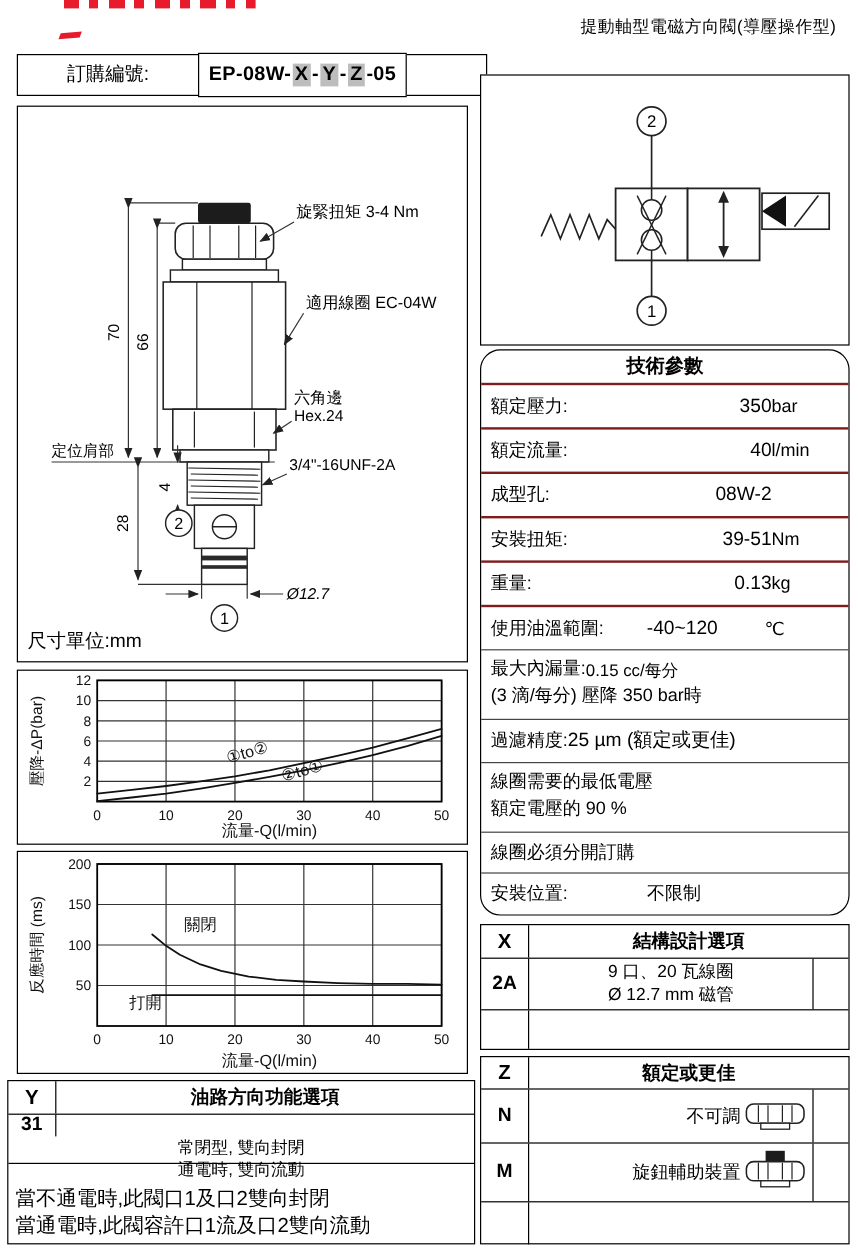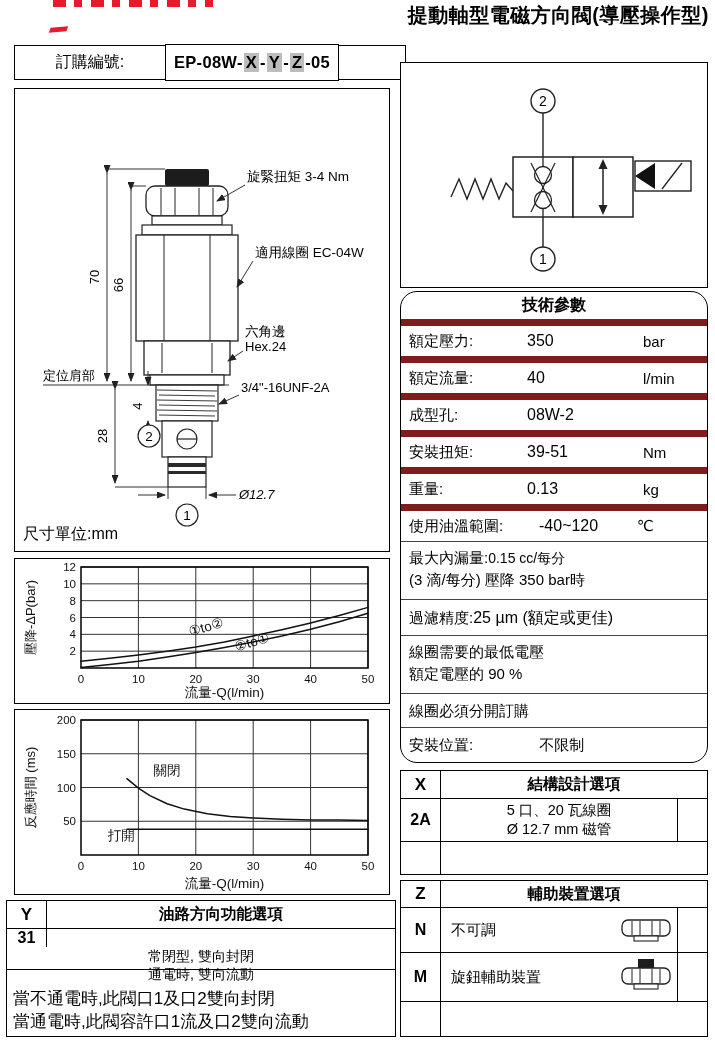--- a/index.html
+++ b/index.html
@@ -1,50 +1,50 @@
 <!DOCTYPE html>
 <html><head>
 <meta charset="utf-8">
 <style>
   html,body{margin:0;padding:0;background:#fff;}
   #canvas{position:relative;width:715px;height:1041px;background:#ffffff;overflow:hidden;
           font-family:"Liberation Sans","DejaVu Sans",sans-serif;color:#000;}
   .box{position:absolute;border:1.6px solid #000;background:#fff;box-sizing:border-box;}
   
   .title{position:absolute;right:6px;top:2px;text-align:right;}
-  .title h1{margin:0;font-size:20px;font-weight:bold;letter-spacing:.5px;}
+  .title h1{margin:12px;font-size:14px;font-weight:normal;letter-spacing:.5px;}
   .title h2{margin:0;font-size:12.5px;font-weight:bold;}
   
   .logo-frag{position:absolute;left:53px;top:0;width:160px;height:7px;
     background:repeating-linear-gradient(90deg,#e81b2d 0 13px,transparent 13px 21px,#e81b2d 21px 29px,transparent 29px 38px);}
   .logo-dash{position:absolute;left:50px;top:27px;width:17px;height:5px;background:#e81b2d;transform:skewX(-25deg) rotate(-5deg);}
   
   .order{display:flex;align-items:stretch;}
   .order-label{width:150px;display:flex;align-items:center;justify-content:center;font-size:16px;}
   .order-code{margin:-1.6px 0 -1.6px 0;border:1.6px solid #000;padding:0 8px;display:flex;align-items:center;
      font-weight:bold;font-size:16.5px;letter-spacing:.3px;background:#fff;}
   .order-code .g{background:#bdbdbd;padding:0 2px;margin:0 1px;}
   
   .tech-header{height:27px;display:flex;align-items:center;justify-content:center;font-weight:bold;font-size:16px;}
   .trow{display:grid;grid-template-columns:118px 1fr 56px;align-items:center;height:37px;
-        border-top:7px solid #7f1d1d;padding:0 8px;box-sizing:border-box;font-size:15px;}
-  .trow .val{text-align:left;font-size:16px;}
+        border-top:2px solid #7f1d1d;padding:0 8px;box-sizing:border-box;font-size:15px;}
+  .trow .val{text-align:right;font-size:16px;}
   .trow .unit{text-align:left;font-size:15px;}
   .tflex{border-top:1px solid #444;padding:5px 8px;box-sizing:border-box;font-size:15px;line-height:1.45;}
   .tinline{display:flex;align-items:center;}
   
   .opt-head{display:flex;align-items:stretch;height:27px;}
   .opt-code{width:40px;display:flex;align-items:center;justify-content:center;font-weight:bold;font-size:17px;border-right:1px solid #000;box-sizing:border-box;}
   .opt-title{flex:1;display:flex;align-items:center;justify-content:center;font-weight:bold;font-size:15.5px;}
   .opt-row{display:flex;align-items:stretch;border-top:1px solid #000;}
   .opt-row .cell{flex:1;display:flex;align-items:center;position:relative;}
   .opt-row .cell.center{justify-content:center;text-align:center;}
   .opt-row .tail{width:30px;border-left:1px solid #000;box-sizing:border-box;}
   .two-line{font-size:14px;line-height:1.3;}
-  .z-label{padding-left:10px;font-size:15px;flex:1;}
+  .z-label{padding-left:10px;font-size:15px;flex:1;text-align:right;}
   .z-icon{margin-right:2px;}
   .note-area{border-top:1px solid #000;padding:18px 6px;font-size:17px;line-height:1.35;}
   svg text{font-family:"Liberation Sans","DejaVu Sans",sans-serif;}
   .clip-frag{position:absolute;overflow:hidden;}
 </style>
 </head>
 <body>
 
 <div id="canvas">
 
@@ -327,35 +327,35 @@
   </div>
 
   <div class="box" style="left:400px;top:770px;width:308px;height:105px;">
     <div class="opt-head">
       <div class="opt-code">X</div>
       <div class="opt-title">結構設計選項</div>
     </div>
     <div class="opt-row" style="height:42px;">
       <div class="opt-code" style="font-size:16px;">2A</div>
       <div class="cell center">
-        <div class="two-line" style="font-size:14.5px;"><span>5 口、20 瓦線圈</span><br>
+        <div class="two-line" style="font-size:14.5px;"><span>9 口、20 瓦線圈</span><br>
         <span>Ø 12.7 mm 磁管</span></div>
       </div>
       <div class="tail"></div>
     </div>
     <div class="opt-row" style="height:32px;">
       <div class="opt-code"></div>
       <div class="cell"></div>
     </div>
   </div>
 
   <div class="box" style="left:400px;top:880px;width:308px;height:157px;">
     <div class="opt-head" style="height:26px;">
       <div class="opt-code">Z</div>
-      <div class="opt-title">輔助裝置選項</div>
+      <div class="opt-title">額定或更佳</div>
     </div>
     <div class="opt-row" style="height:44px;">
       <div class="opt-code" style="font-size:16px;">N</div>
       <div class="cell">
         <span class="z-label">不可調</span>
         <svg class="z-icon" width="58" height="30" viewBox="0 0 58 30">
           <rect x="5" y="5" width="48" height="16" rx="6" fill="#fff" stroke="#222" stroke-width="1.3"></rect>
           <line x1="15" y1="6" x2="15" y2="20" stroke="#222" stroke-width="1"></line>
           <line x1="23" y1="6" x2="23" y2="20" stroke="#222" stroke-width="1"></line>
           <line x1="35" y1="6" x2="35" y2="20" stroke="#222" stroke-width="1"></line>

